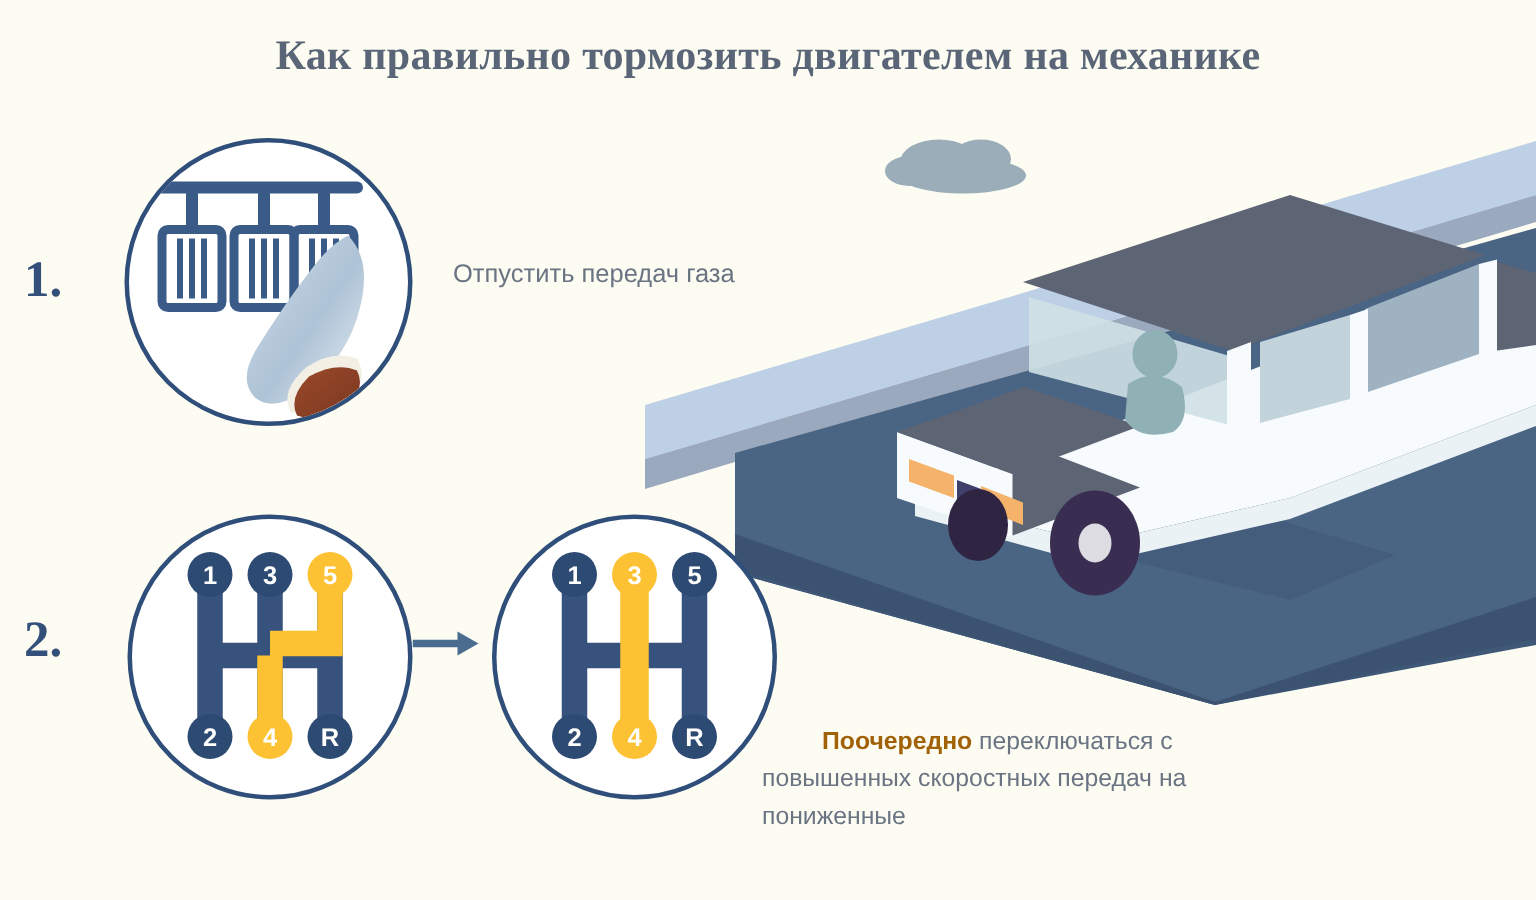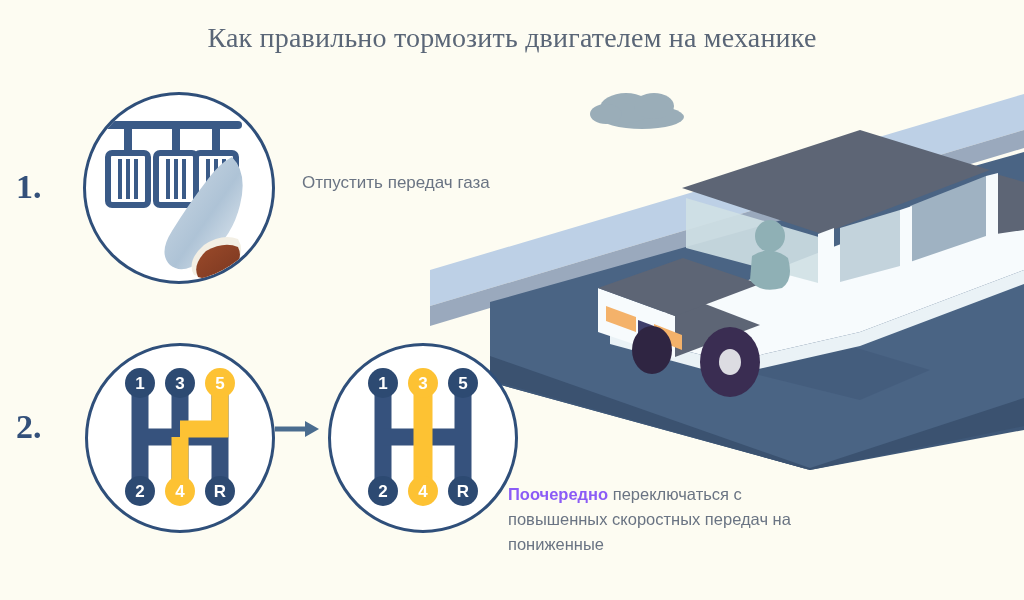--- a/index.html
+++ b/index.html
@@ -9,21 +9,21 @@
     font-family:"Liberation Sans", sans-serif;
     position:relative;
   }
   #stage{position:absolute;inset:0;width:1024px;height:600px;}
 
   
   .title{
     position:absolute;top:22px;left:0;width:1024px;
     text-align:center;
     font-family:"Liberation Serif", serif;
-    font-weight:400;
+    font-weight:700;
     font-size:28px;
     letter-spacing:.2px;
     color:#5a6677;
     white-space:nowrap;
   }
 
   
   .step-num{
     position:absolute;
     font-family:"Liberation Serif", serif;
@@ -58,21 +58,21 @@
   }
 
   
   #gear-arrow{position:absolute;left:275px;top:418px;width:46px;height:22px;}
 
   
   #bottom-text{
     position:absolute;left:508px;top:482px;width:330px;
     font-size:16.5px;line-height:25px;color:#6a7483;
   }
-  #bottom-text b{color:#8b5cf6;font-weight:700;}
+  #bottom-text b{color:#a16207;font-weight:700;margin-left:40px;}
 
   
   #scene{position:absolute;left:430px;top:70px;width:594px;height:400px;}
 </style>
 </head>
 <body>
 
 <div id="stage">
 
   <div class="title">Как правильно тормозить двигателем на механике</div>

